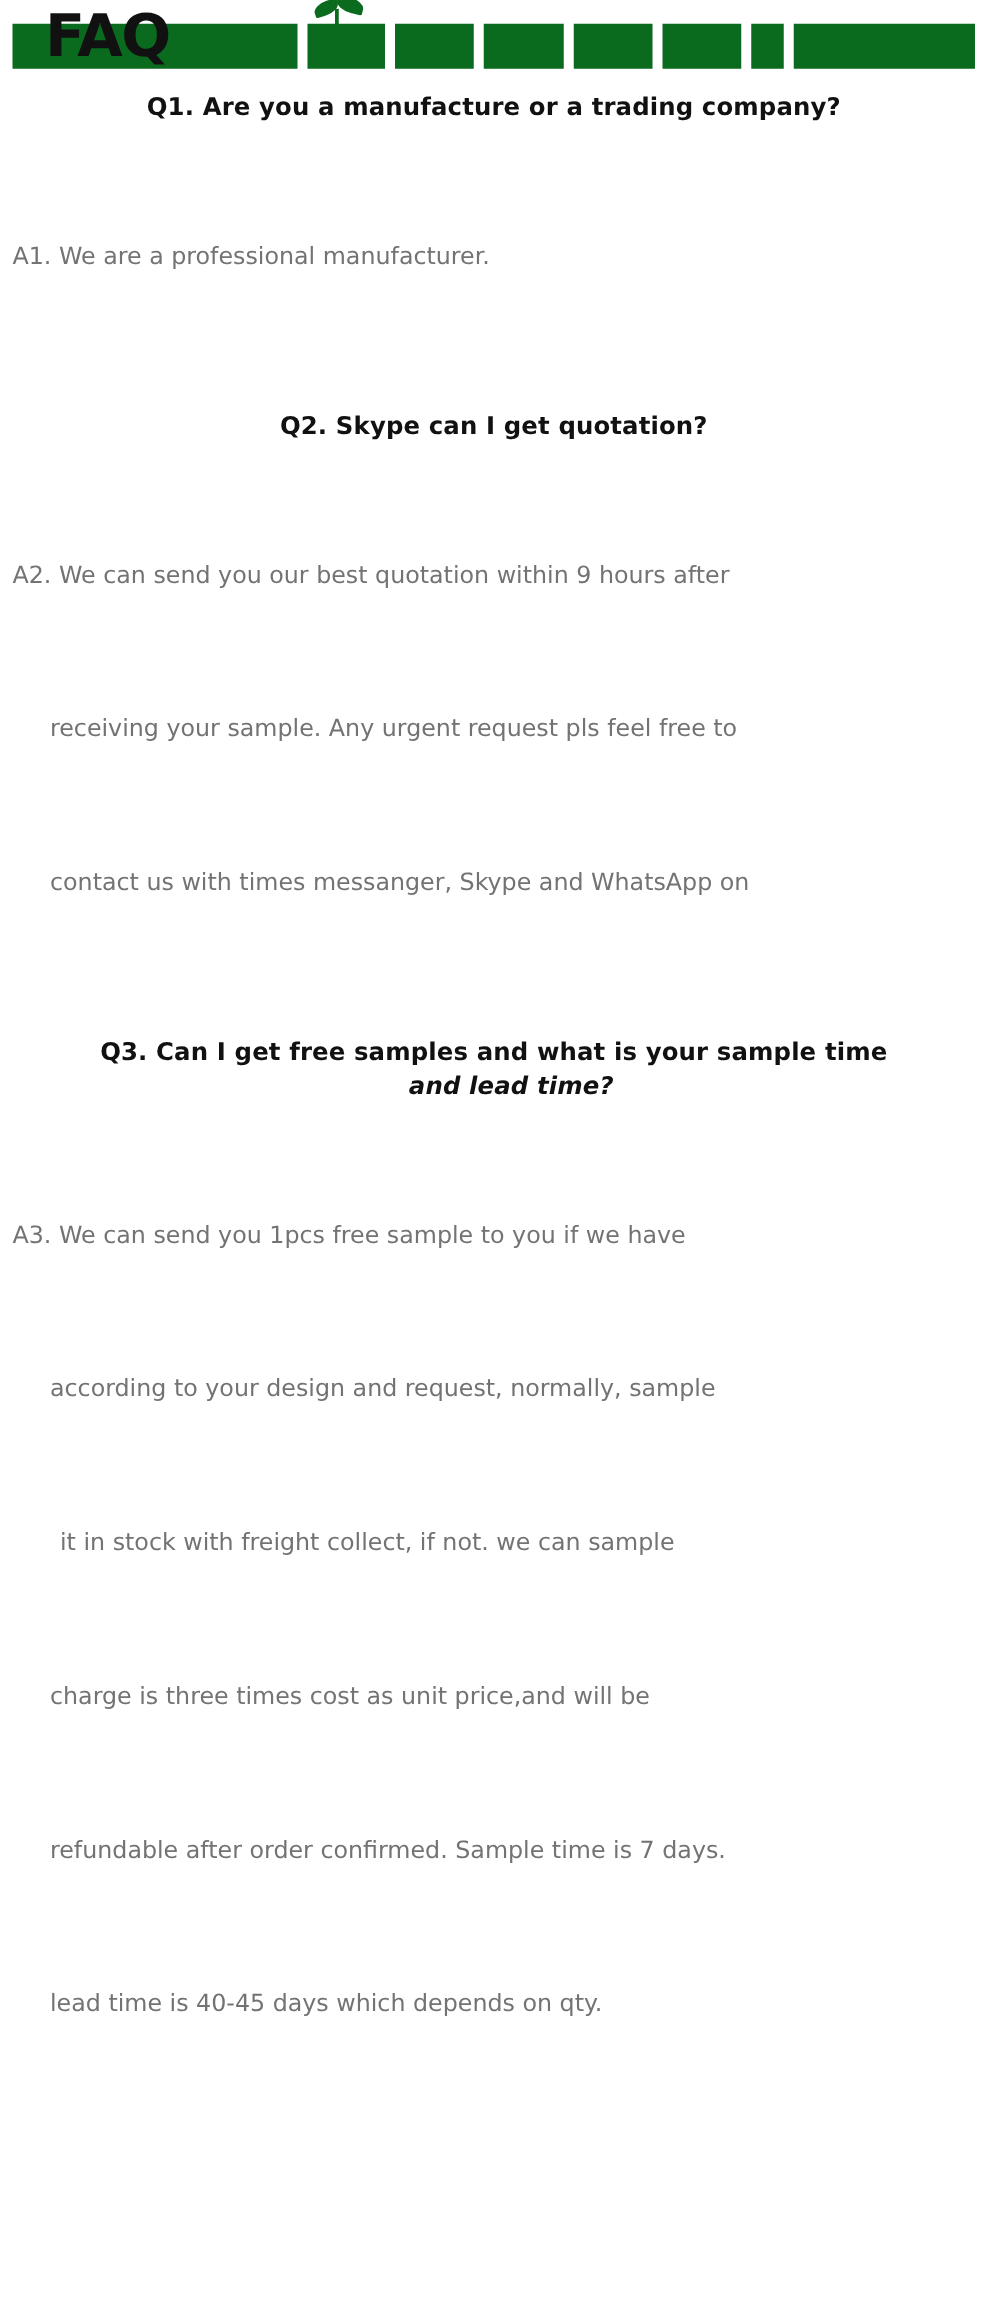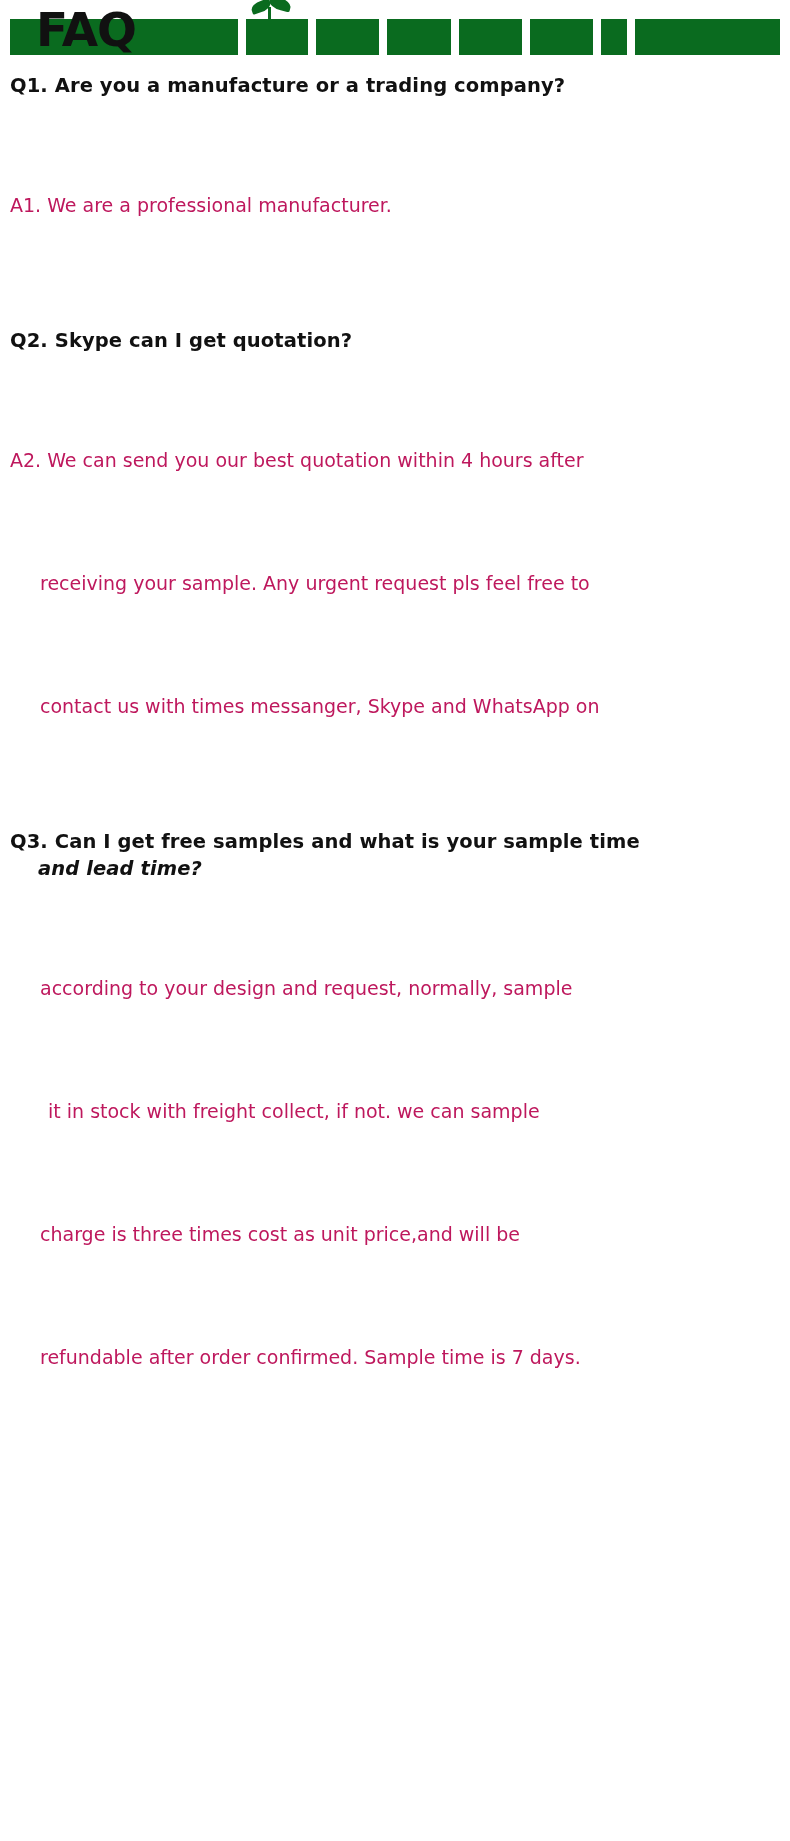--- a/index.html
+++ b/index.html
@@ -96,30 +96,31 @@
   }
 
   .q {
     font-size: 19.5px;
     font-weight: bold;
     color: #111111;
     line-height: 27px;
     letter-spacing: 0.1px;
     margin: 0 0 4px 0;
     padding-left: 0;
+    text-align: center;
   }
   .q .qcont {
     display: block;
     padding-left: 28px;
     font-style: italic;
   }
 
   .a {
     font-size: 19px;
-    color: #be185d;
+    color: #737373;
     line-height: 41px;
     margin: 0;
     white-space: pre-wrap;
   }
   .a .line {
     display: block;
   }
   .a .line.indent {
     padding-left: 30px;
   }
@@ -154,33 +155,35 @@
     <div class="qa">
       <div class="q">Q1. Are you a manufacture or a trading company?</div>
       <div class="a">
         <span class="line">A1. We are a professional manufacturer.</span>
       </div>
     </div>
 
     <div class="qa">
       <div class="q">Q2. Skype can I get quotation?</div>
       <div class="a">
-        <span class="line">A2. We can send you our best quotation within 4 hours after</span>
+        <span class="line">A2. We can send you our best quotation within 9 hours after</span>
         <span class="line indent">receiving your sample. Any urgent request pls feel free to</span>
         <span class="line indent">contact us with times messanger, Skype and WhatsApp on</span>
       </div>
     </div>
 
     <div class="qa">
       <div class="q">
         <span>Q3. Can I get free samples and what is your sample time</span>
         <span class="qcont">and lead time?</span>
       </div>
       <div class="a">
+        <span class="line">A3. We can send you 1pcs free sample to you if we have</span>
         <span class="line indent">according to your design and request, normally, sample</span>
         <span class="line indent2">it in stock with freight collect, if not. we can sample</span>
         <span class="line indent">charge is three times cost as unit price,and will be</span>
         <span class="line indent">refundable after order confirmed. Sample time is 7 days.</span>
+        <span class="line indent">lead time is 40-45 days which depends on qty.</span>
       </div>
     </div>
 
   </div>
 </div>
 
 </body></html>

